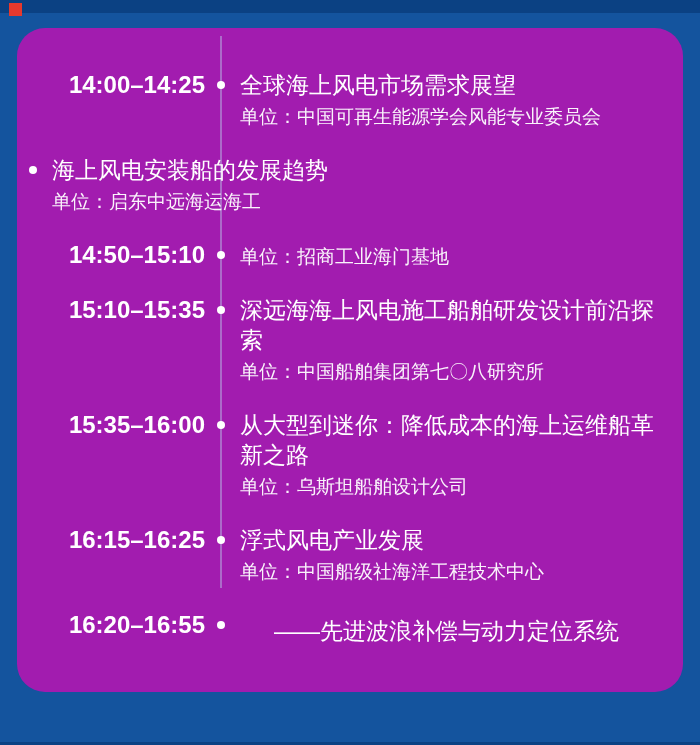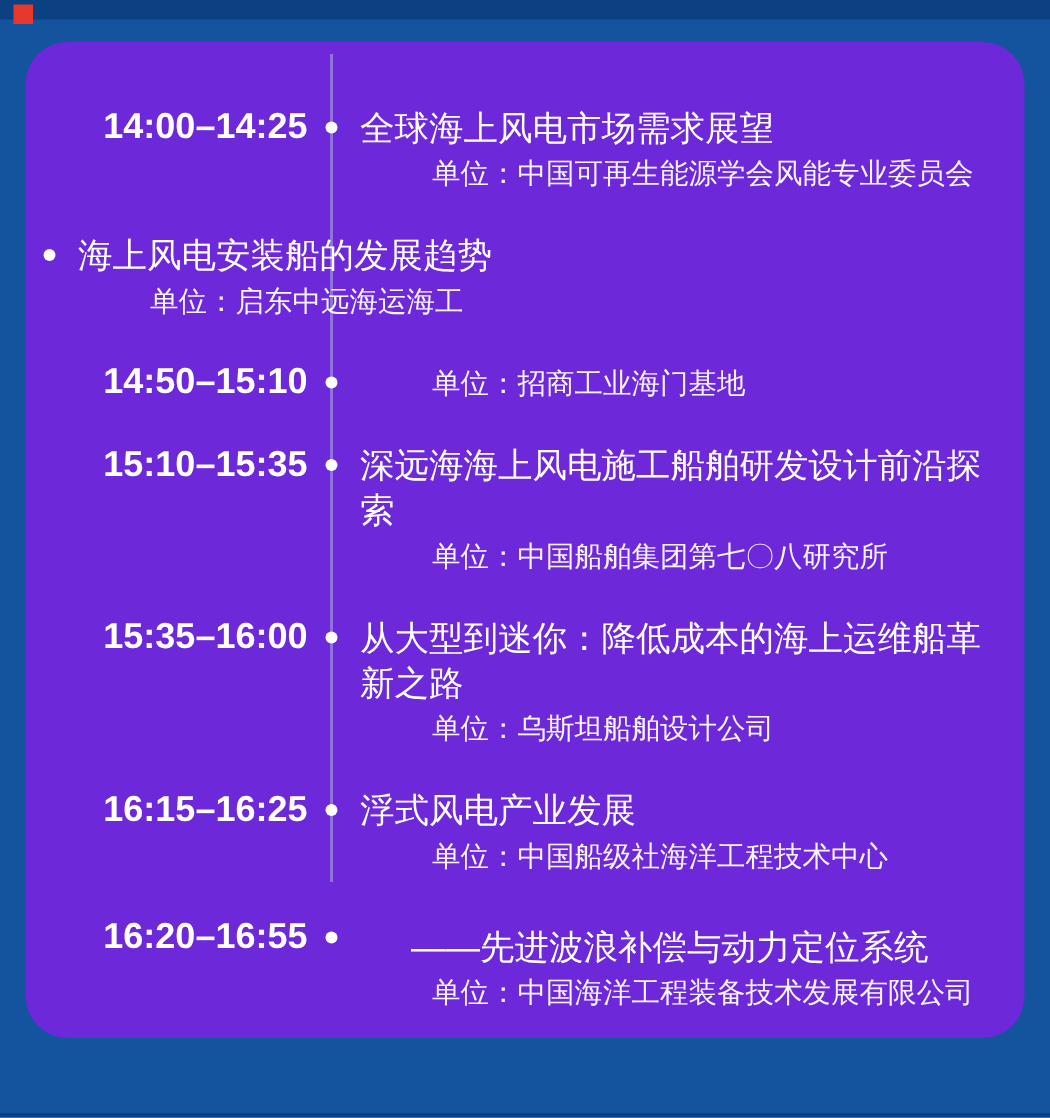--- a/index.html
+++ b/index.html
@@ -29,21 +29,21 @@
   .red-mark {
     position: absolute;
     top: 3px; left: 9px;
     width: 13px; height: 13px;
     background: #e6392d;
   }
   .panel {
     position: absolute;
     left: 17px; top: 28px;
     width: 666px; height: 664px;
-    background: #6d28d9;
+    background: #a21caf;
     border-radius: 28px;
   }
   .timeline-line {
     position: absolute;
     left: 203px;
     top: 8px;
     width: 2px;
     height: 552px;
     background: rgba(185, 205, 232, 0.45);
   }
@@ -95,21 +95,20 @@
   .title2 {
     margin-top: 6px;
     margin-left: 34px;
   }
   .org {
     font-size: 19px;
     font-weight: normal;
     color: rgba(255, 255, 255, 0.95);
     line-height: 26px;
     margin-top: 4px;
-    margin-left: 48px;
   }
 </style>
 </head>
 <body>
 
 <div class="page">
   <div class="top-strip"></div>
   <div class="red-mark"></div>
 
   <div class="panel">
@@ -185,20 +184,19 @@
     </div>
   </div>
 
   <div class="row">
     <div class="time">16:20–16:55</div>
     <div class="marker">
       <span class="dot"></span>
     </div>
     <div class="content">
       <div class="title title2">——先进波浪补偿与动力定位系统</div>
-      <div class="org">单位：中国海洋工程装备技术发展有限公司</div>
     </div>
   </div>
 </div>
   </div>
 
   <div class="bottom-strip"></div>
 </div>
 
 </body></html>

